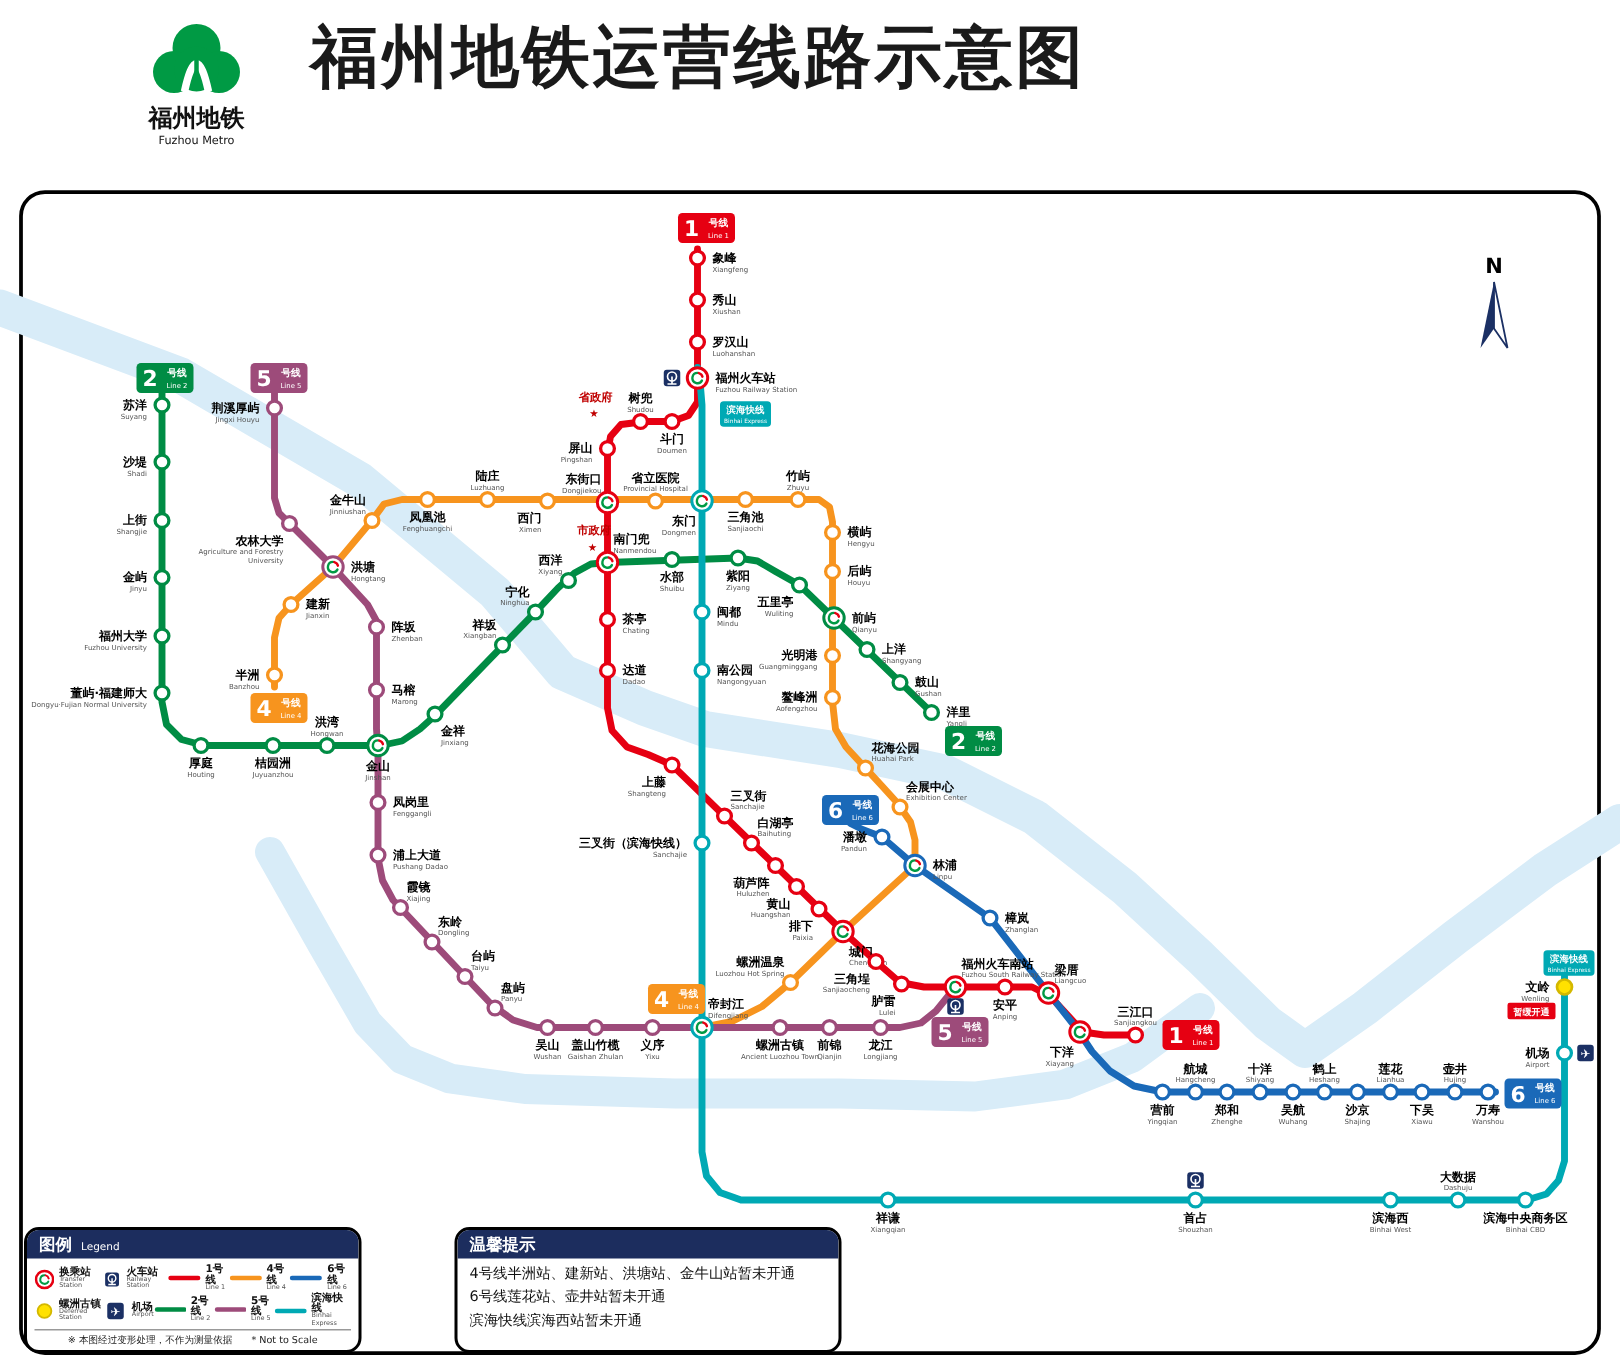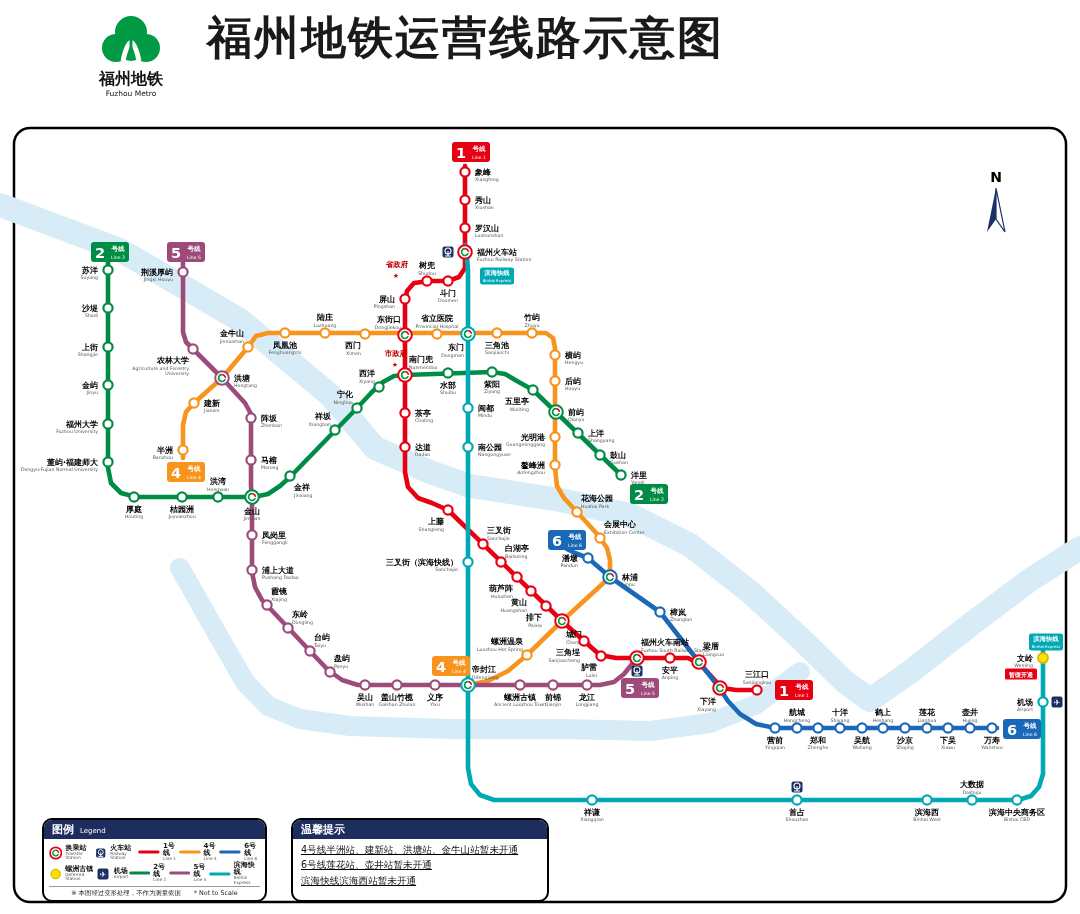--- a/index.html
+++ b/index.html
@@ -6,30 +6,30 @@
   .page{position:relative;width:1080px;height:914px;background:#fff;overflow:hidden;
         font-family:"DejaVu Sans","Liberation Sans",sans-serif;}
   .hdr-title{position:absolute;left:207px;top:8px;font-size:45px;font-weight:800;color:#1a1a1a;letter-spacing:2px;}
   .hdr-sub{position:absolute;left:196px;top:70px;font-size:26px;font-weight:500;color:#111;}
   .logo{position:absolute;left:86px;top:6px;width:90px;height:112px;}
   svg{display:block;}
   #metro-svg{position:absolute;left:0;top:0;}
   .box{position:absolute;background:#fff;border:2px solid #000;border-radius:10px;box-sizing:border-box;overflow:hidden;}
   .box-hd{background:#1c2d5e;color:#fff;padding:2px 8px;font-size:11px;font-weight:700;display:flex;align-items:baseline;gap:6px;}
   .box-hd .en{font-size:7px;font-weight:400;}
-  #legend-box{left:42px;top:818px;width:225px;height:84px;}
+  #legend-box{left:16px;top:818px;width:225px;height:84px;}
   #legend-body{padding:3px 5px 0 5px;}
   .lg-row{display:flex;align-items:center;height:21px;}
   .lg-item{display:flex;align-items:center;gap:3px;}
   .lg-item .txt{line-height:1;}
   .lg-item .cn{font-size:7px;font-weight:700;color:#111;}
   .lg-item .en{font-size:4.3px;color:#555;}
   .lg-note{font-size:6.4px;color:#222;padding:2px 2px 0 2px;border-top:1px solid #999;margin-top:2px;text-align:center;}
-  #tips-box{left:291px;top:818px;width:258px;height:84px;}
-  #tips-body{padding:3px 8px;text-decoration:underline;}
+  #tips-box{left:303px;top:818px;width:258px;height:84px;}
+  #tips-body{padding:3px 8px;}
   .tip-line{font-size:9.6px;color:#111;line-height:1.6;font-weight:500;}
 </style>
 </head>
 <body>
 
 <div class="page">
   <div class="logo">
     <svg width="90" height="112" viewBox="0 0 90 112">
       <circle cx="45" cy="26" r="16" fill="#009a44"></circle>
       <circle cx="30" cy="42" r="14" fill="#009a44"></circle>

